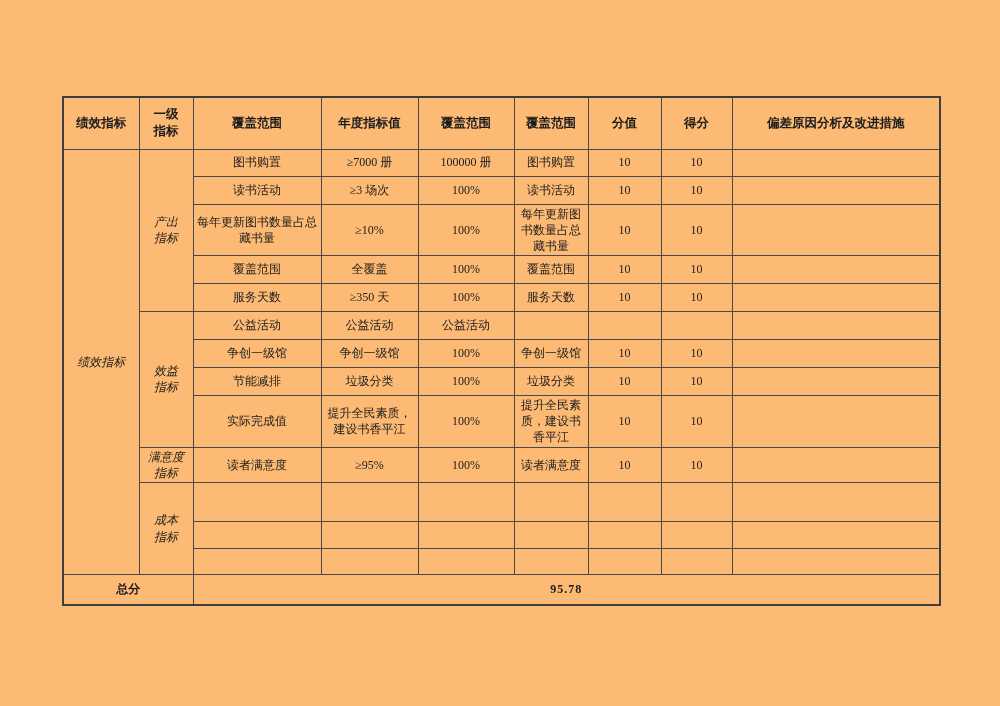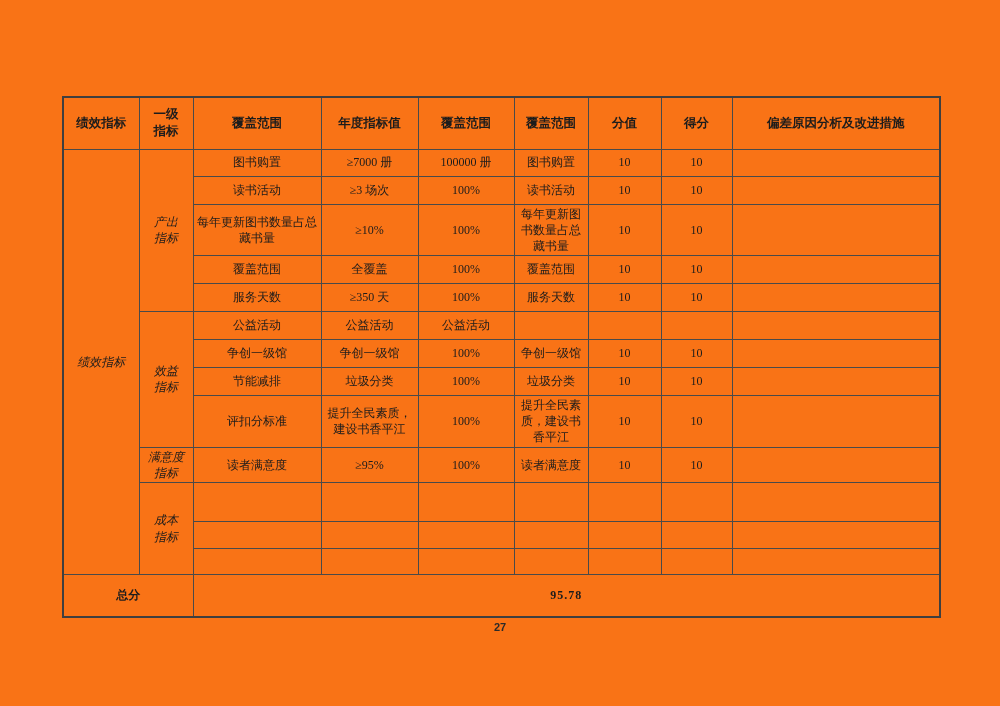--- a/index.html
+++ b/index.html
@@ -5,21 +5,21 @@
   * { box-sizing: border-box; }
   html, body { margin: 0; padding: 0; }
   body {
     width: 1000px; height: 706px;
     background: #ffffff;
     font-family: "Liberation Serif", "DejaVu Serif", serif;
     color: #1c1c1c;
     position: relative;
     overflow: hidden;
   }
-  .page { position: absolute; inset: 0; background: #f97316; }
+  .page { position: absolute; inset: 0; background: #fdba74; }
 
   table.perf {
     position: absolute;
     left: 62px; top: 96px;
     width: 877px;
     border-collapse: collapse;
     table-layout: fixed;
     border: 2px solid #3f3f3f;
   }
   table.perf th, table.perf td {
@@ -154,21 +154,21 @@
       <tr style="height:28px">
         <td>节能减排</td>
         <td>垃圾分类</td>
         <td>100%</td>
         <td>垃圾分类</td>
         <td>10</td>
         <td>10</td>
         <td></td>
       </tr>
       <tr style="height:45px">
-        <td>评扣分标准</td>
+        <td>实际完成值</td>
         <td>提升全民素质，建设书香平江</td>
         <td>100%</td>
         <td>提升全民素质，建设书香平江</td>
         <td>10</td>
         <td>10</td>
         <td></td>
       </tr>
       <tr style="height:35px">
         <td class="group-cell">满意度
 指标</td>
@@ -202,22 +202,21 @@
       </tr>
       <tr style="height:26px">
         <td></td>
         <td></td>
         <td></td>
         <td></td>
         <td></td>
         <td></td>
         <td></td>
       </tr>
-      <tr style="height:42px">
+      <tr style="height:30px">
         <td colspan="2" class="total-label">总分</td>
         <td colspan="7" class="total-value">95.78</td>
       </tr>
     </tbody>
   </table>
 
-  <div class="page-number">27</div>
 
 </div>
 
 </body></html>

